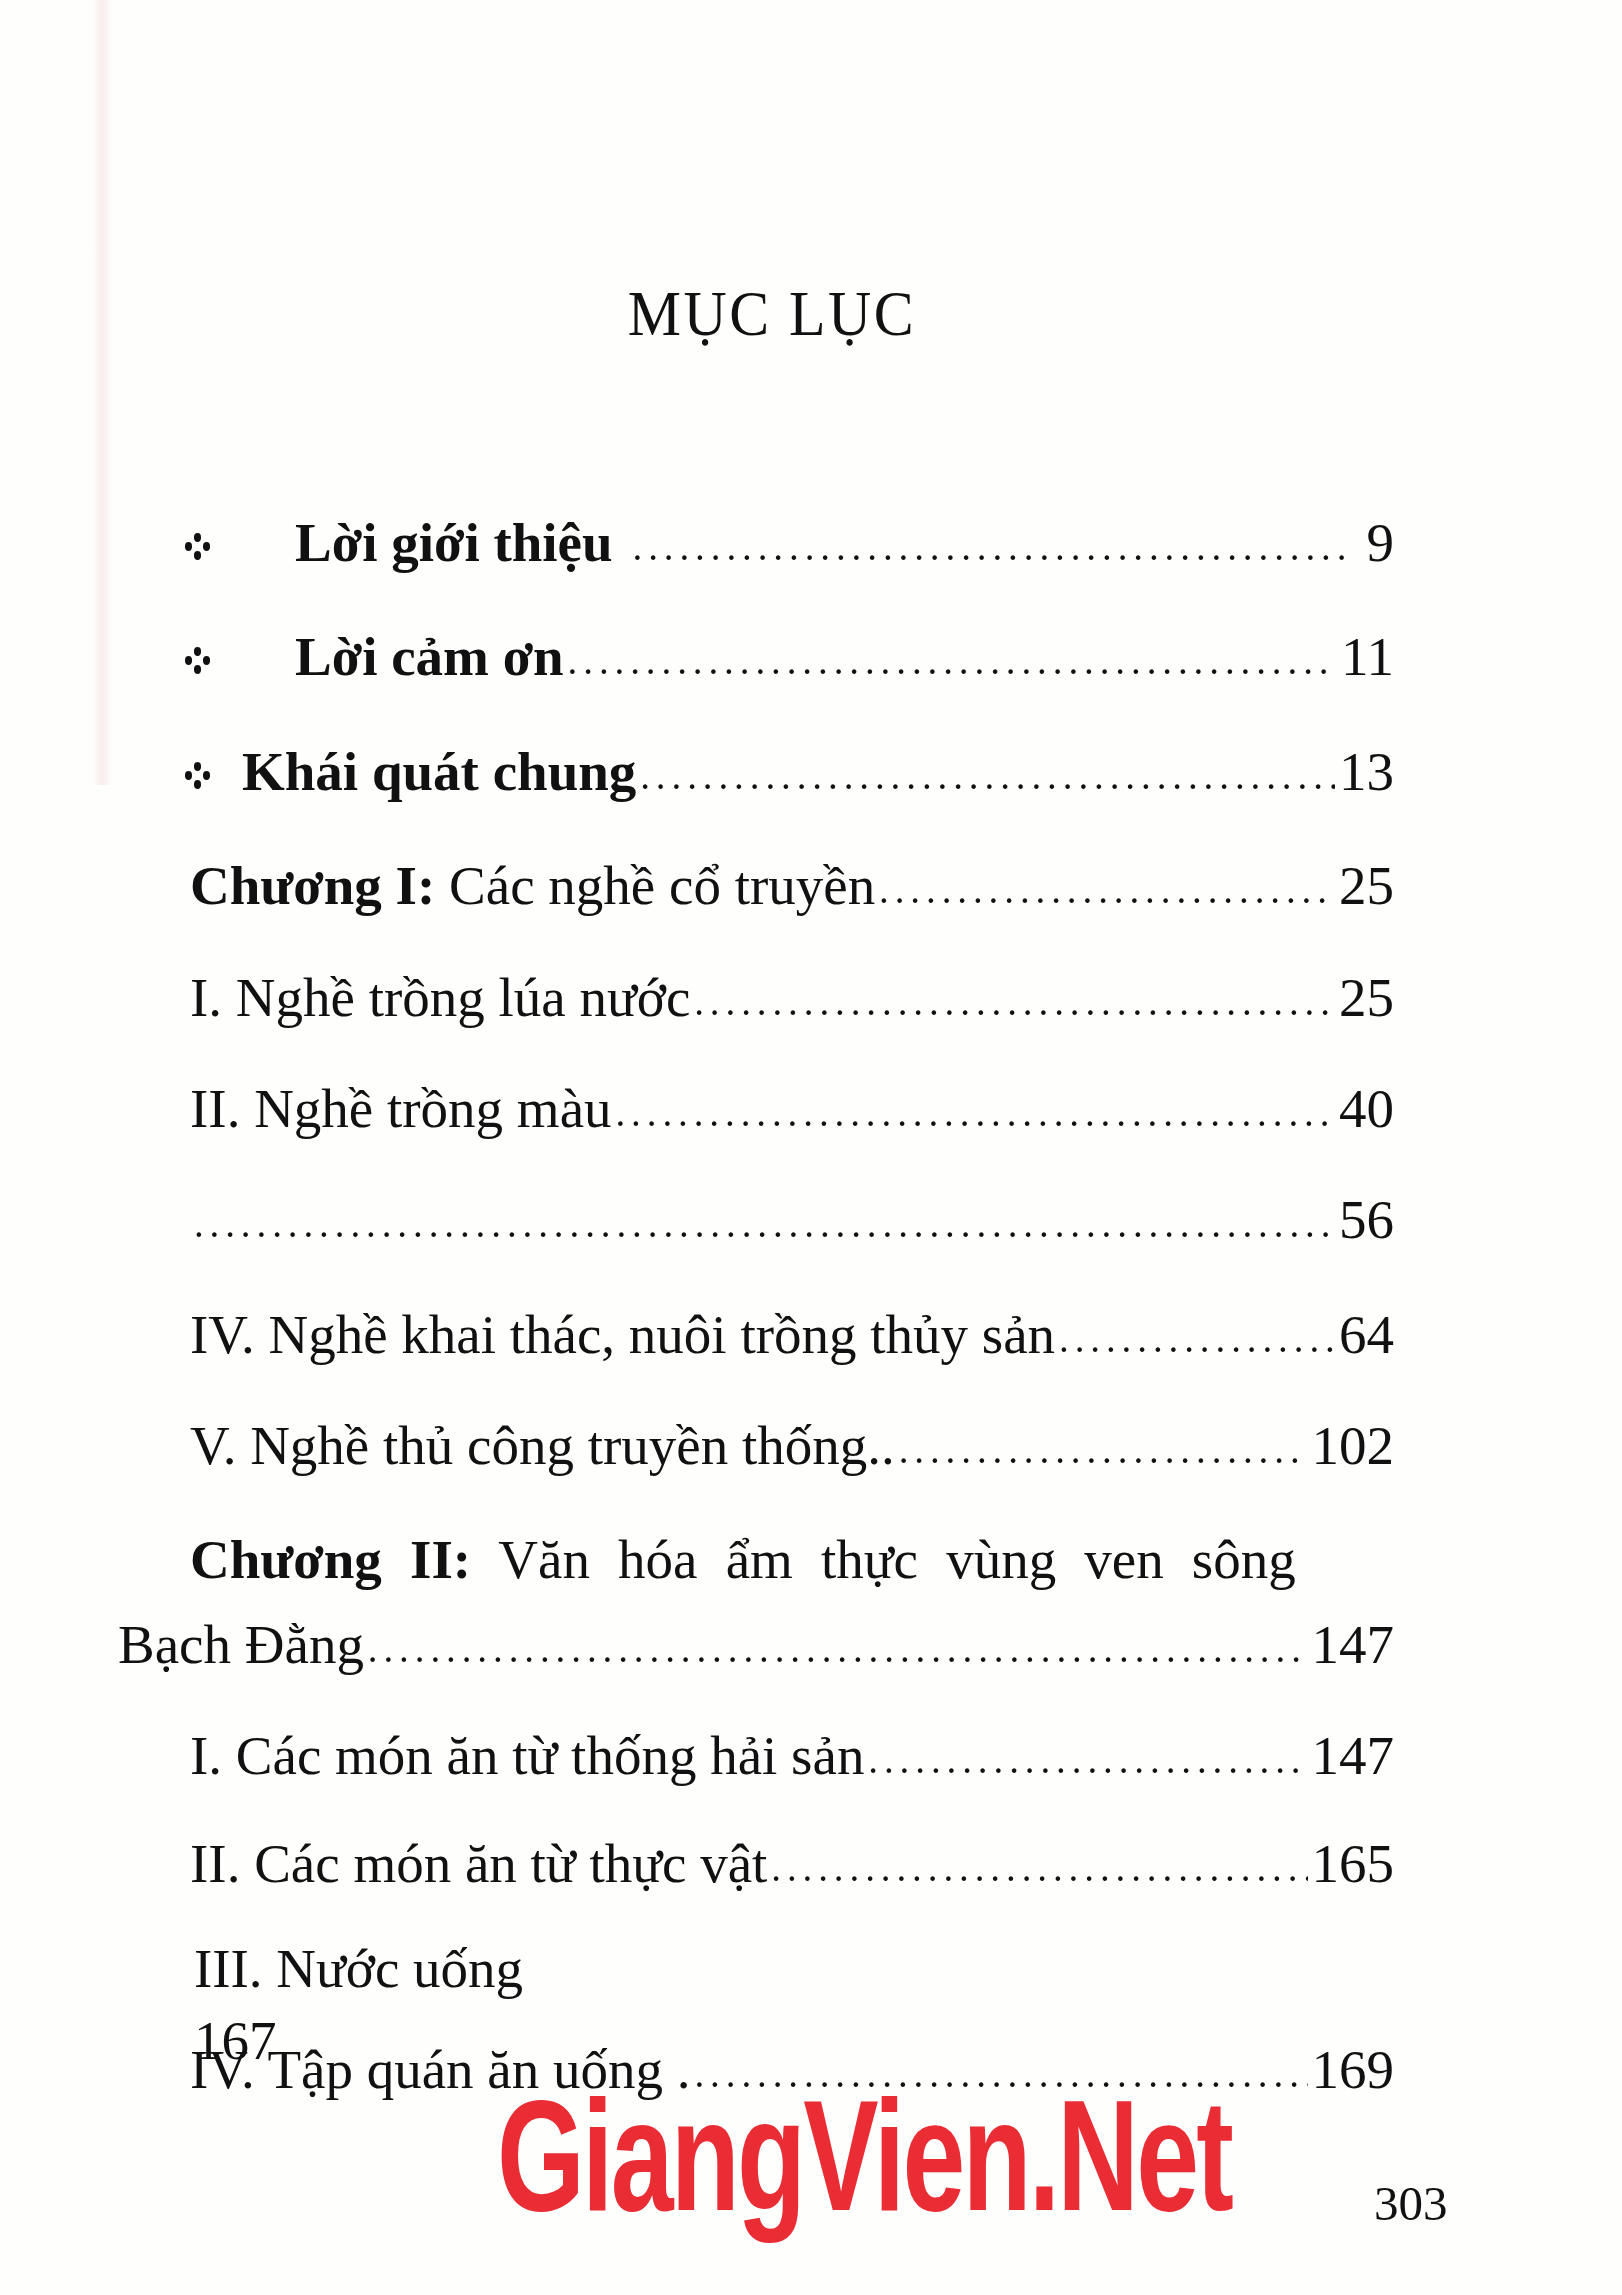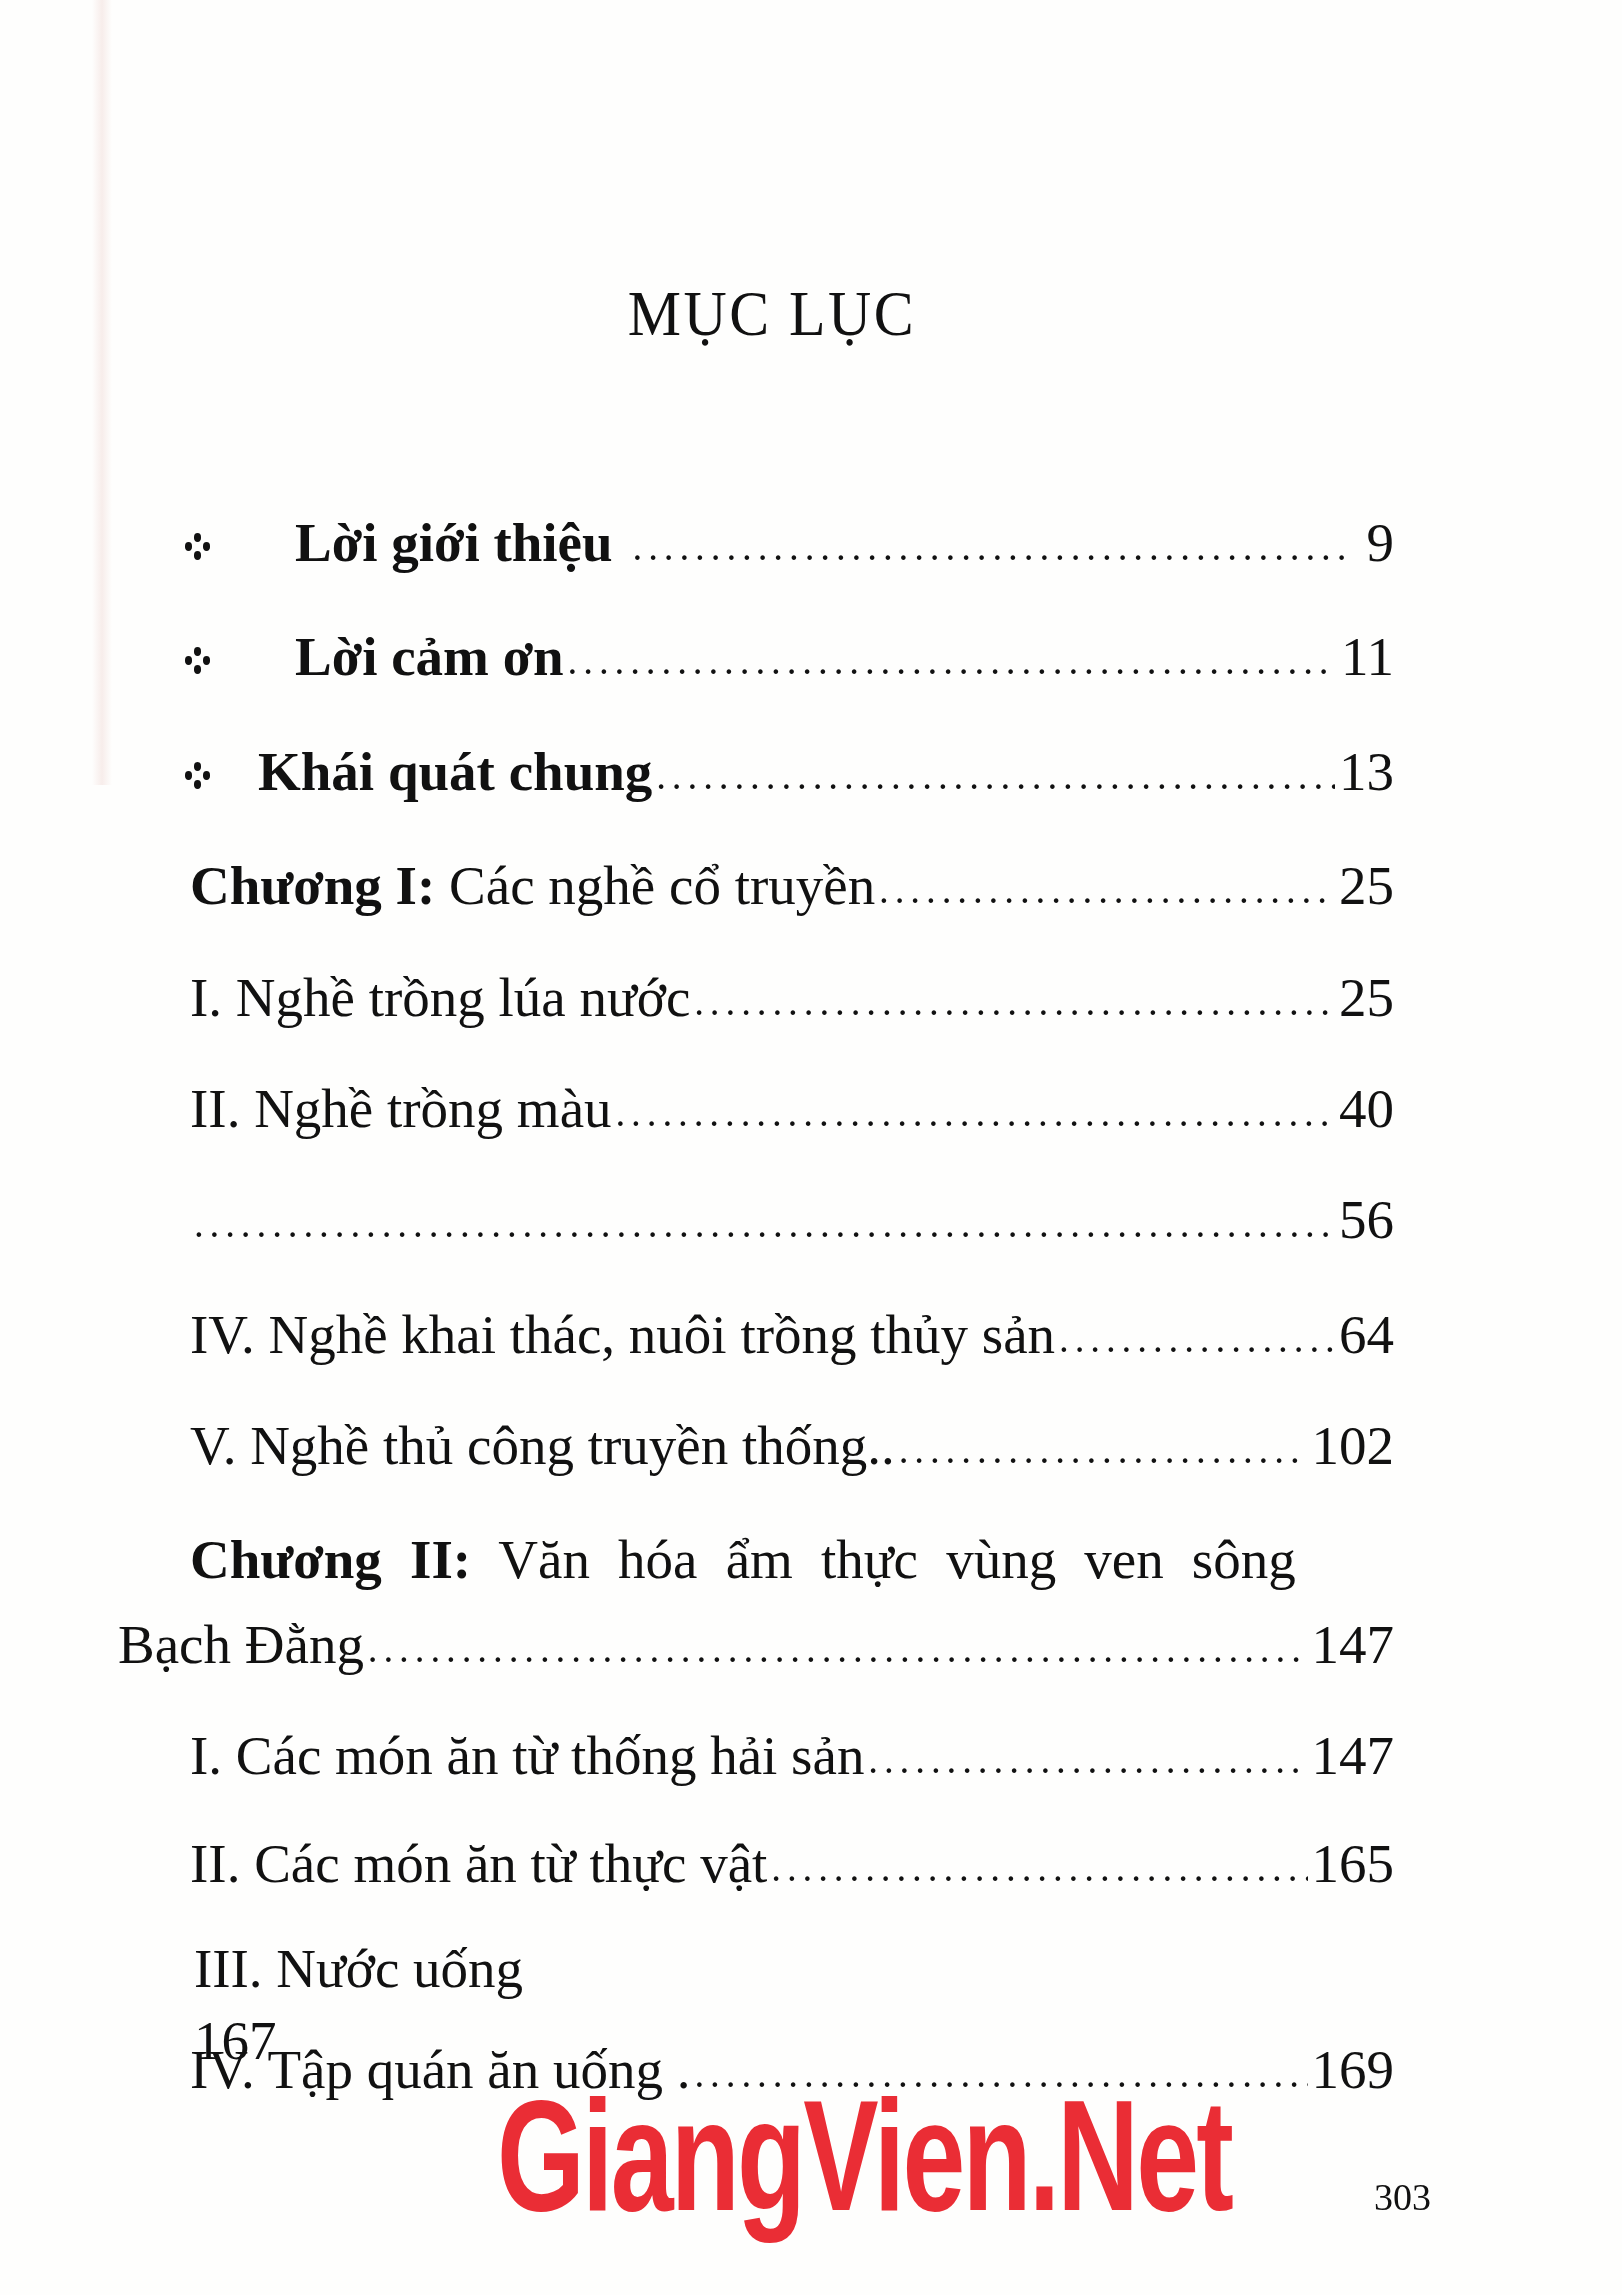--- a/index.html
+++ b/index.html
@@ -102,21 +102,21 @@
     color: #ea2d35;
     letter-spacing: -3.9px;
     transform: scaleX(0.72);
     transform-origin: left top;
     line-height: 1;
   }
   .folio {
     position: absolute;
     left: 1374px;
     top: 2175px;
-    font-size: 38px;
+    font-size: 49px;
   }
 </style>
 </head>
 <body>
 
 <div class="page">
   <div class="spine-shadow"></div>
 
   <div class="title">MỤC LỤC</div>
 
@@ -146,21 +146,21 @@
       <span class="page-no">11</span>
     </div>
 
     <div class="row bullet" style="top:736px;">
       <span class="bullet-icon" style="top:26px;">
         <span style="left:9.2px;top:0;"></span>
           <span style="left:0;top:9.2px;"></span>
           <span style="left:18.3px;top:9.2px;"></span>
           <span style="left:9.2px;top:18.3px;"></span>
       </span>
-      <span class="text" style="margin-left:68px;">Khái quát chung</span>
+      <span class="text" style="margin-left:52px;">Khái quát chung</span>
       <span class="leader"></span>
       <span class="page-no">13</span>
     </div>
 
     <div class="row chapter" style="top:850px;">
       <span class="text">
         <span class="label">Chương I:</span>
         <span>Các nghề cổ truyền</span>
       </span>
       <span class="leader"></span>

